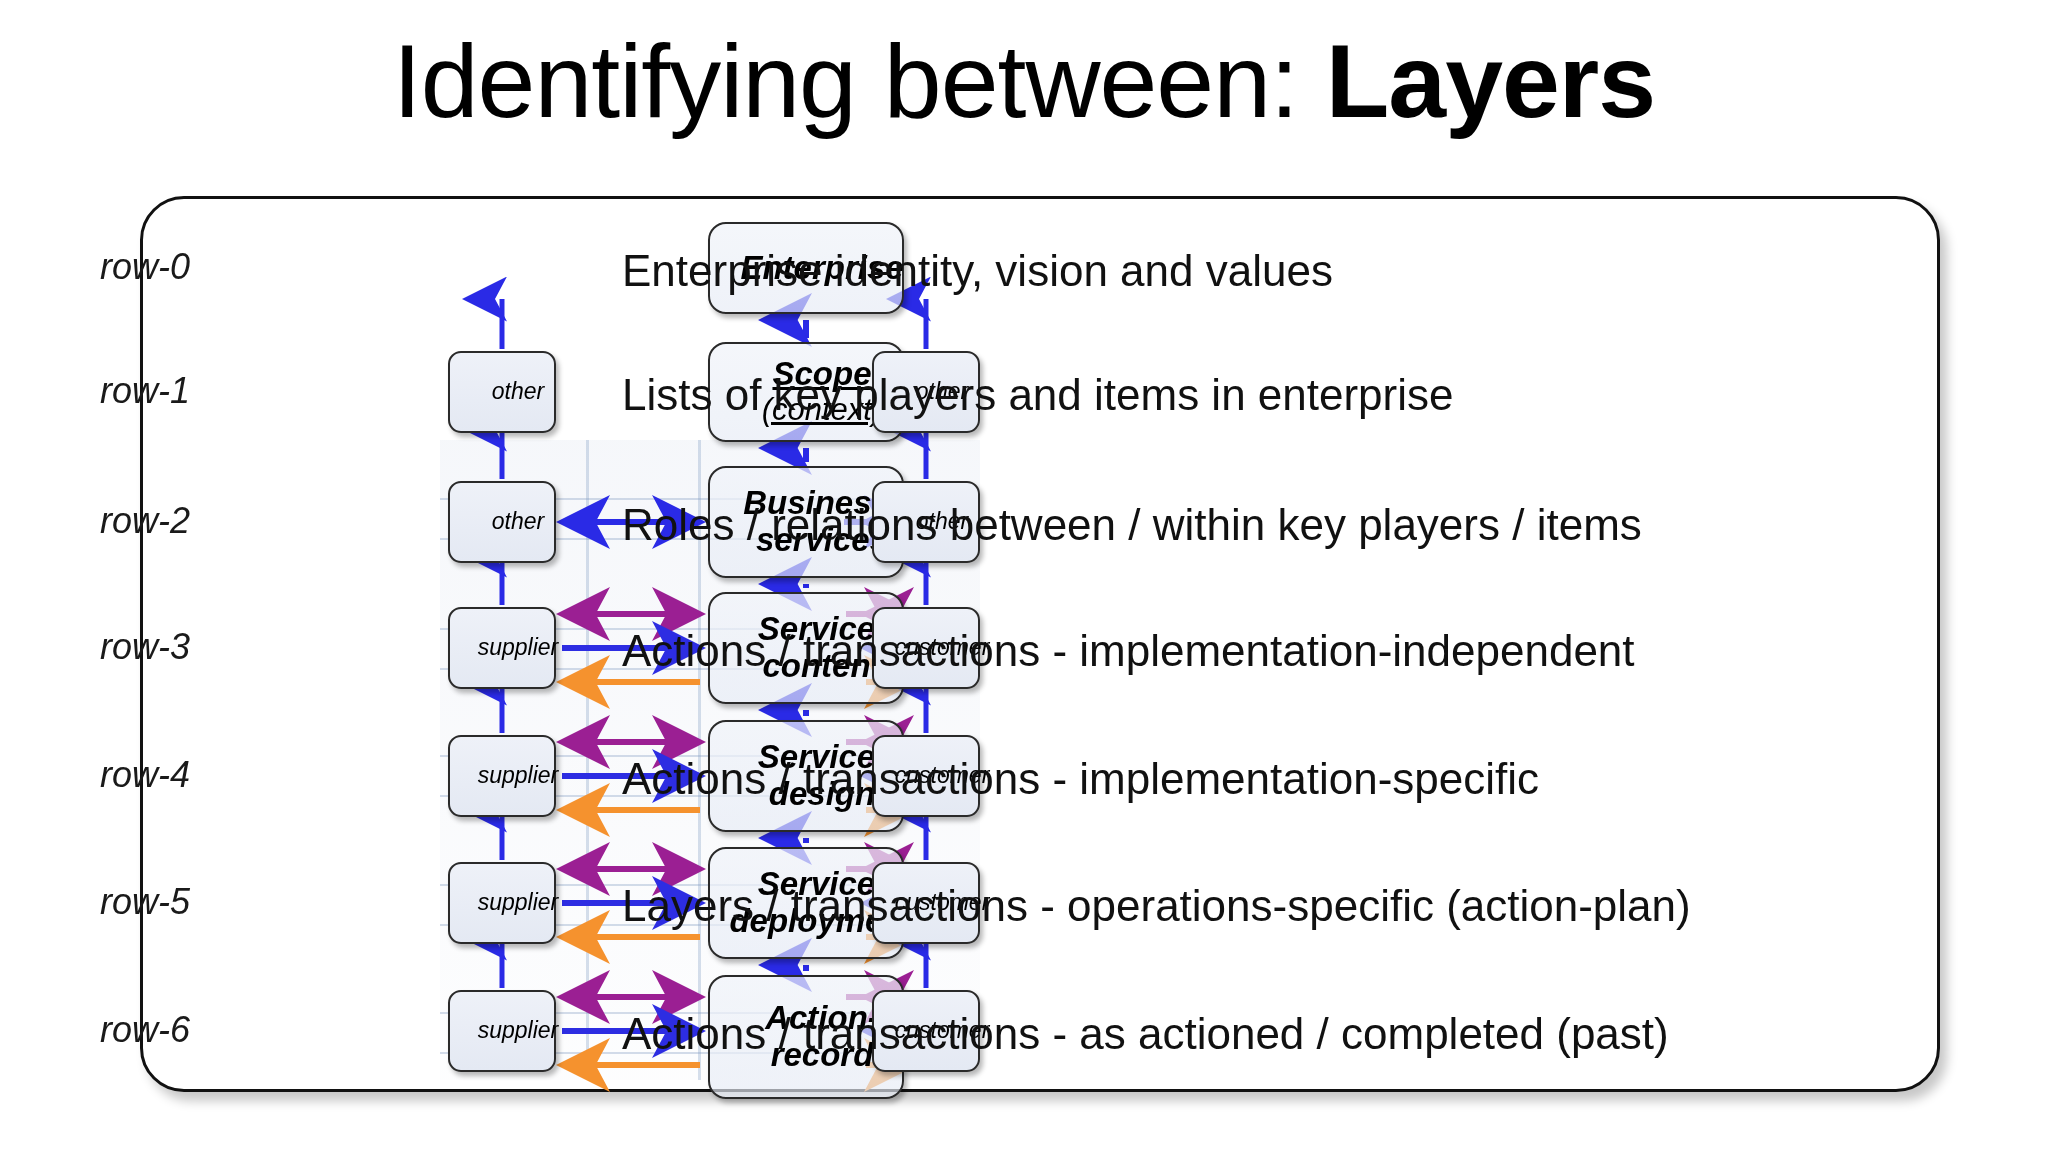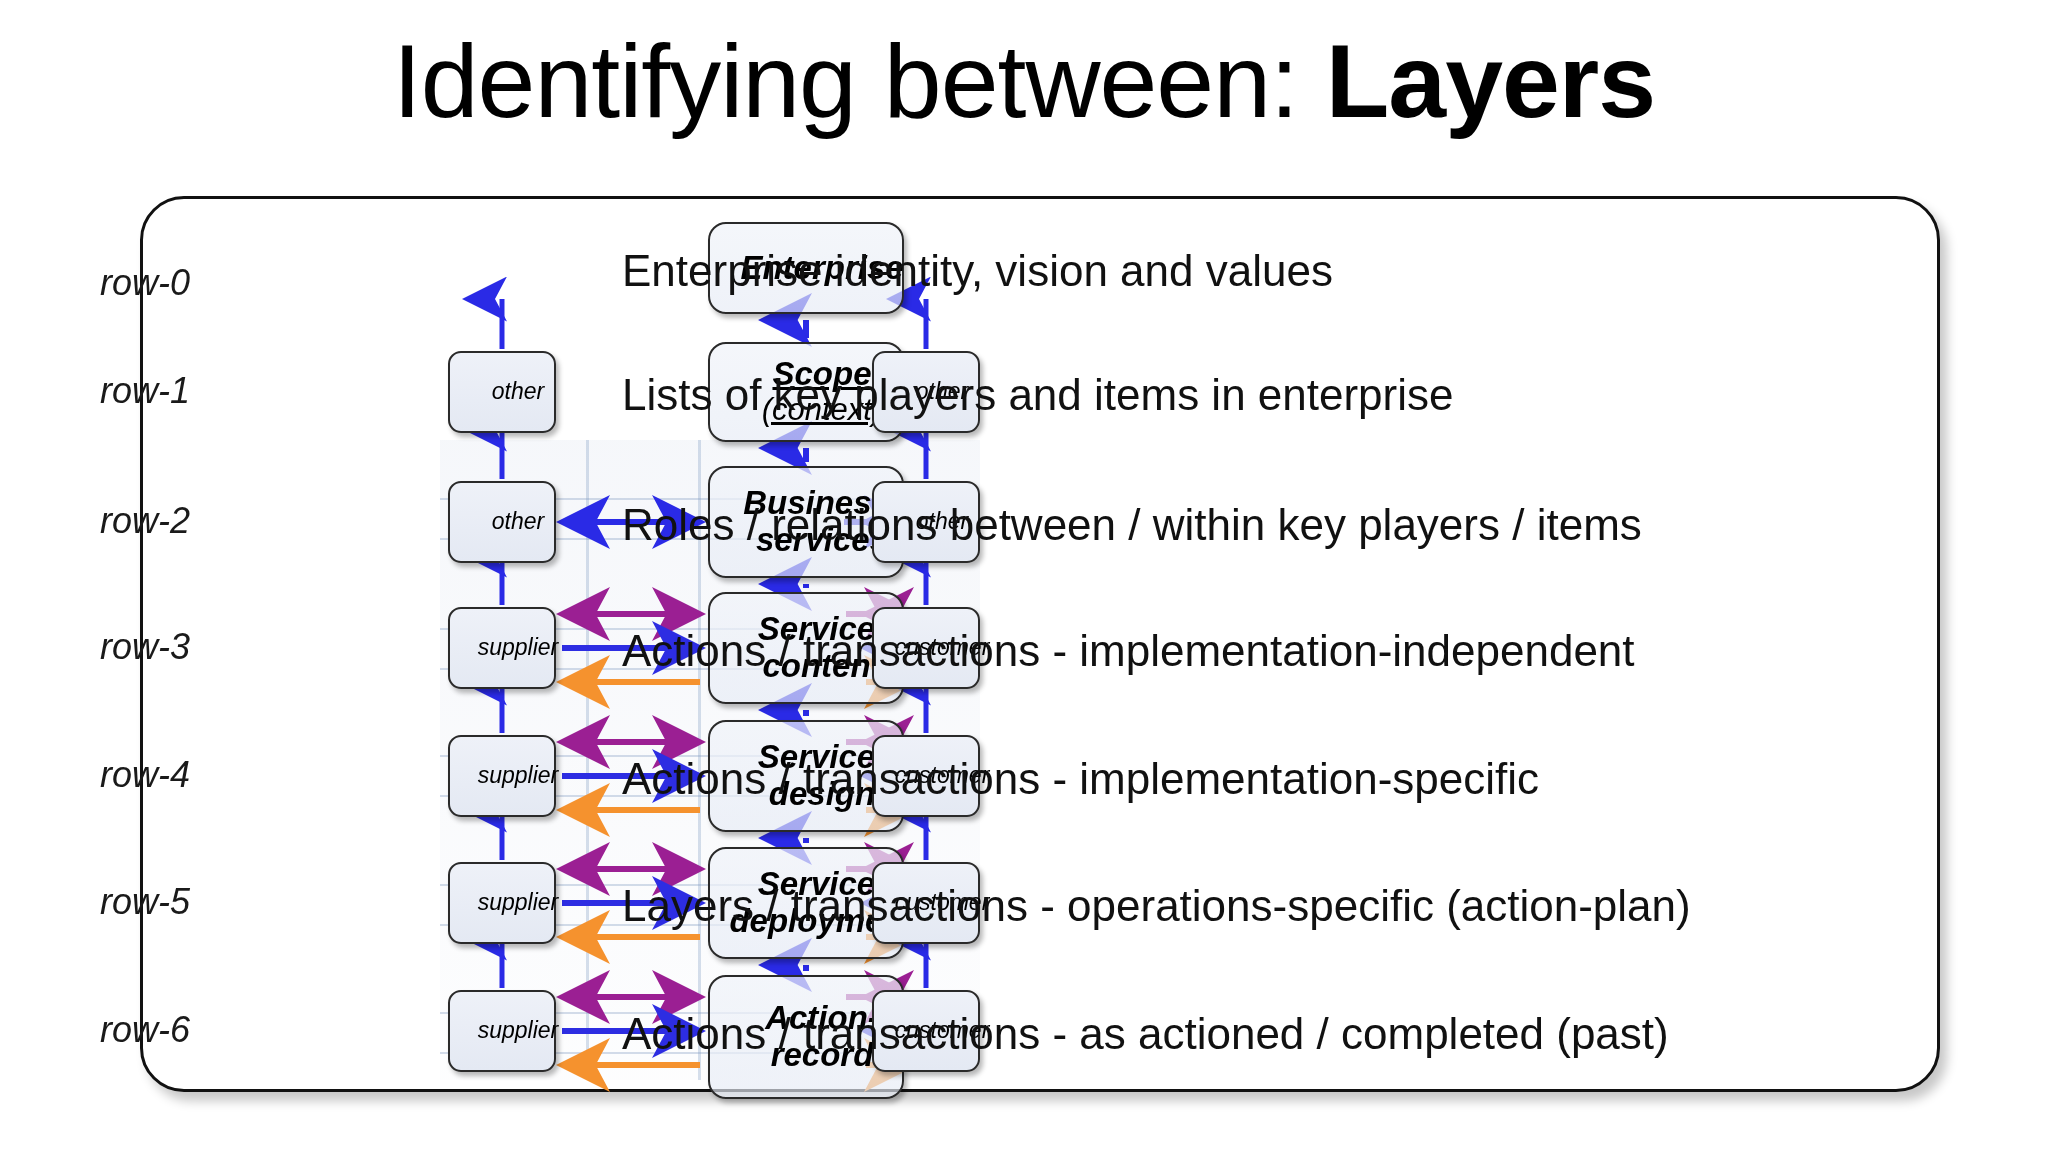--- a/index.html
+++ b/index.html
@@ -199,21 +199,21 @@
       <line x1="700" y1="1065" x2="562" y2="1065" stroke="#f5922e" stroke-width="6" marker-end="url(#mk-orange)"></line>
       <line x1="932" y1="997" x2="866" y2="997" stroke="#9b1f93" stroke-width="6" marker-end="url(#mk-purple)"></line>
       <line x1="846" y1="997" x2="912" y2="997" stroke="#9b1f93" stroke-width="6" marker-end="url(#mk-purple)"></line>
       <line x1="912" y1="1031" x2="866" y2="1031" stroke="#2d2de2" stroke-width="6" marker-end="url(#mk-r-blue)"></line>
       <line x1="866" y1="1065" x2="912" y2="1065" stroke="#f5922e" stroke-width="6" marker-end="url(#mk-orange)"></line>
     </g>
 </svg>
 
 <div id="rows">
     <div class="row" style="top: 0px;">
-      <div class="rowlabel" style="top: 262px;">row-0</div>
+      <div class="rowlabel" style="top: 246px;">row-0</div>
       <div class="box center" style="left: 708px; top: 222px; width: 196px; height: 92px;">
         <div><span>Enterprise</span></div>
       </div>
       <div class="desc" style="top: 246px;">Enterprise identity, vision and values</div>
     </div>
     <div class="row" style="top: 0px;">
       <div class="rowlabel" style="top: 370px;">row-1</div>
       <div class="box center" style="left: 708px; top: 342px; width: 196px; height: 100px; text-decoration: underline;">
         <div><span>Scope</span><span class="sub">(context)</span></div>
       </div>

